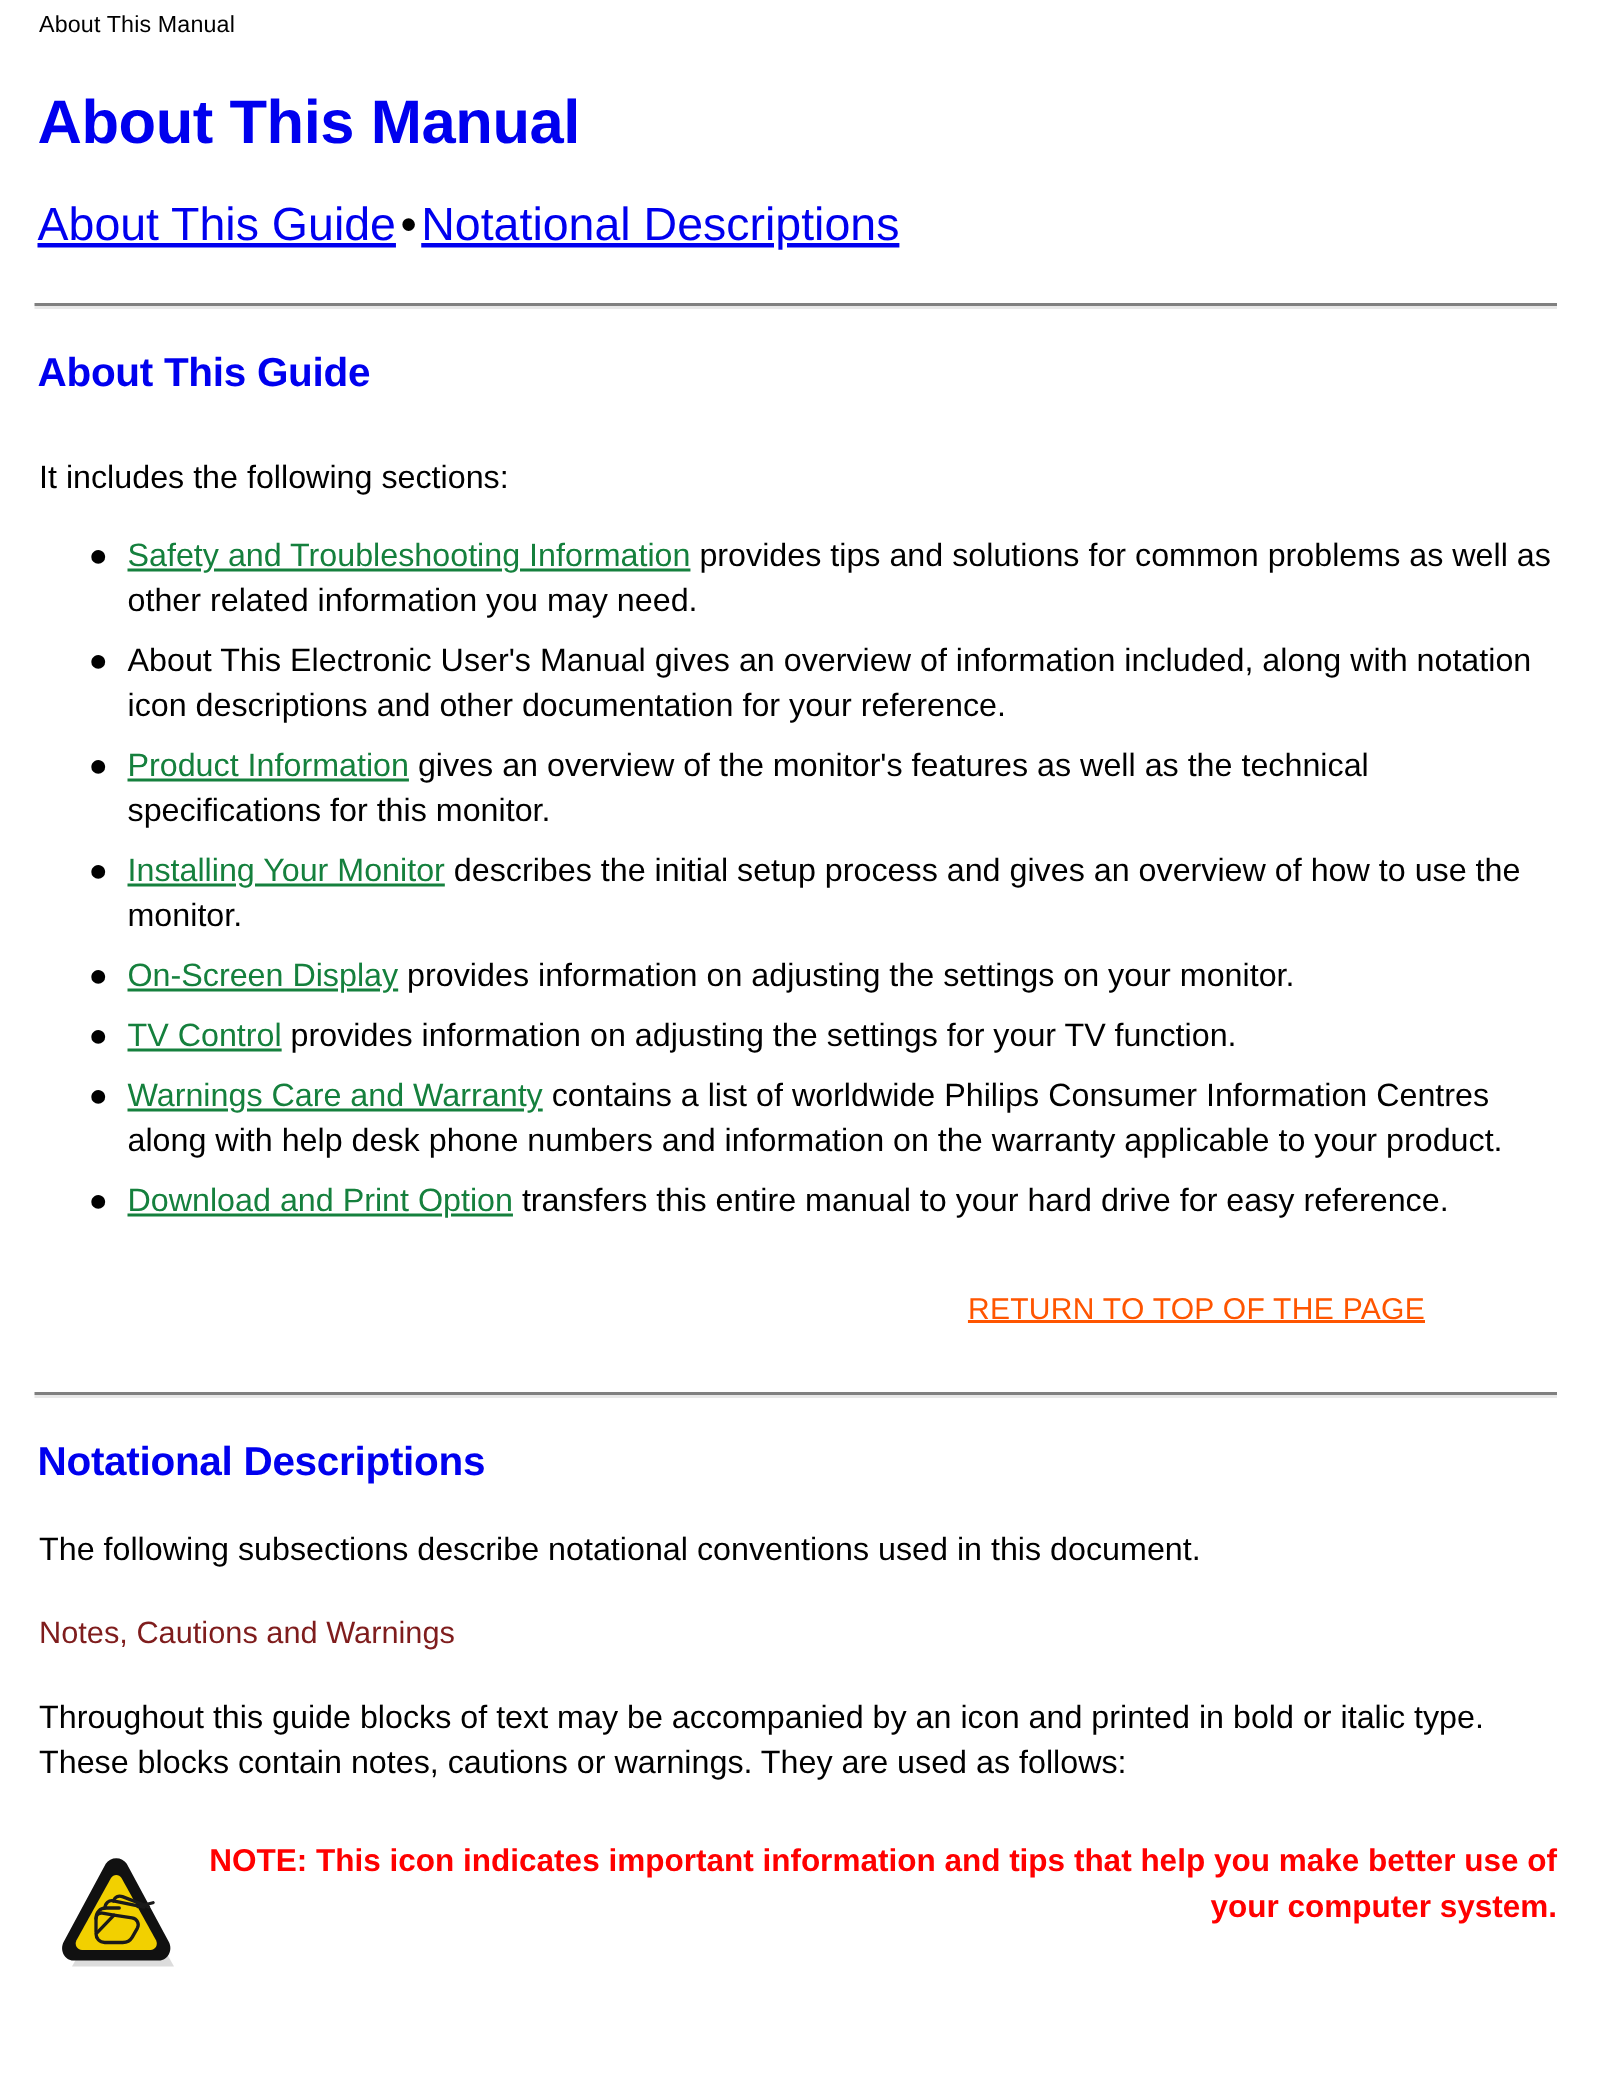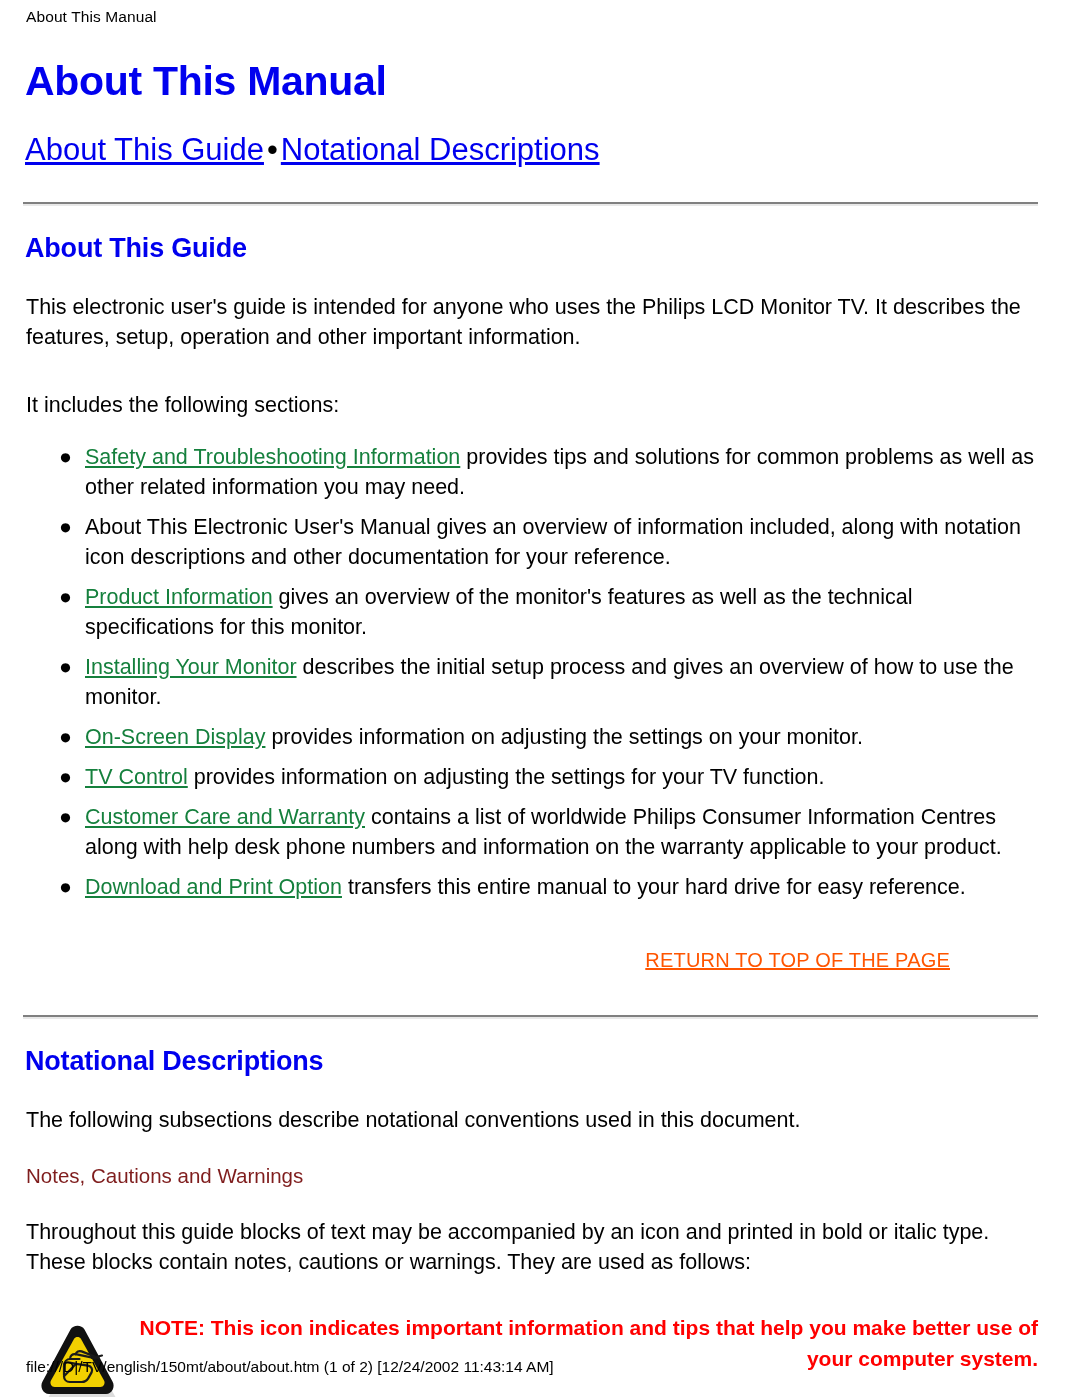--- a/index.html
+++ b/index.html
@@ -191,21 +191,20 @@
     <div class="subnav">
       <a href="#">About This Guide</a><span class="sep">•</span><a href="#">Notational Descriptions</a>
     </div>
 
     <div class="rule-wrap-1">
       <hr class="rule">
     </div>
 
     <h2 class="section-title">About This Guide</h2>
 
-    <p class="body-text">This electronic user's guide is intended for anyone who uses the Philips LCD Monitor TV. It describes the features, setup, operation and other important information.</p>
 
     <p class="body-text tight">It includes the following sections:</p>
 
     <ul class="section-list">
       <li>
         <span class="dot">●</span><a href="#">Safety and Troubleshooting Information</a><span> provides tips and solutions for common problems as well as other related information you may need.</span>
       </li>
       <li>
         <span class="dot">●</span><span>About This Electronic User's Manual gives an overview of information included, along with notation icon descriptions and other documentation for your reference.</span>
       </li>
@@ -215,21 +214,21 @@
       <li>
         <span class="dot">●</span><a href="#">Installing Your Monitor</a><span> describes the initial setup process and gives an overview of how to use the monitor.</span>
       </li>
       <li>
         <span class="dot">●</span><a href="#">On-Screen Display</a><span> provides information on adjusting the settings on your monitor.</span>
       </li>
       <li>
         <span class="dot">●</span><a href="#">TV Control</a><span> provides information on adjusting the settings for your TV function.</span>
       </li>
       <li>
-        <span class="dot">●</span><a href="#">Customer Care and Warranty</a><span> contains a list of worldwide Philips Consumer Information Centres along with help desk phone numbers and information on the warranty applicable to your product.</span>
+        <span class="dot">●</span><a href="#">Warnings Care and Warranty</a><span> contains a list of worldwide Philips Consumer Information Centres along with help desk phone numbers and information on the warranty applicable to your product.</span>
       </li>
       <li>
         <span class="dot">●</span><a href="#">Download and Print Option</a><span> transfers this entire manual to your hard drive for easy reference.</span>
       </li>
     </ul>
 
     <div class="return-top">
       <a href="#">RETURN TO TOP OF THE PAGE</a>
     </div>
 
@@ -263,15 +262,14 @@
             <path d="M50 48.8 L62 50.6 C65.6 51.2 67 54.6 65.6 57.4 L62.2 63.4 C60.8 65.8 58.4 67 55.8 67 L43.8 67 C40.4 67 38 64.4 38 61.2 Z"></path>
             <path d="M66 43 L76 40.5"></path>
           </g>
         </svg>
       </span>
       <div class="note-text">NOTE: This icon indicates important information and tips that help you make better use of your computer system.</div>
     </div>
 
   </div>
 
-  <div class="footer">file:///D|/TV/english/150mt/about/about.htm (1 of 2) [12/24/2002 11:43:14 AM]</div>
 
 </div>
 
 </body></html>

